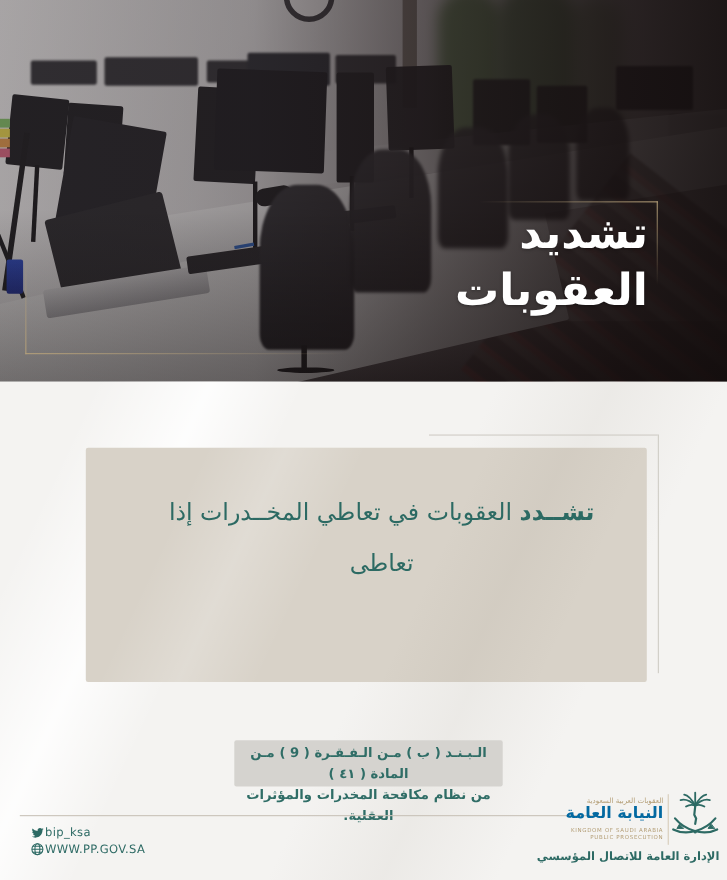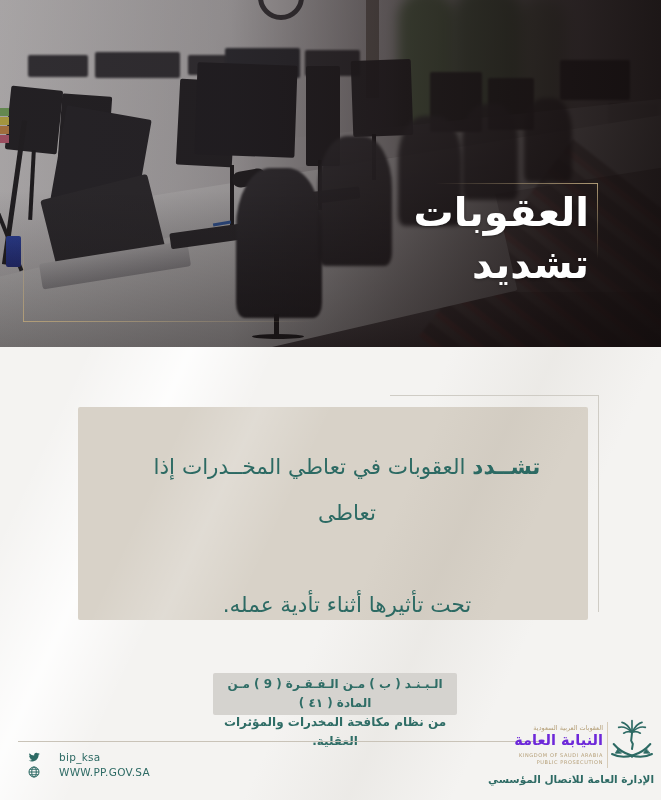--- a/index.html
+++ b/index.html
@@ -76,30 +76,30 @@
   .quote-text { position:relative; z-index:1; direction:rtl; text-align:center; color:#2c6a63;
     font-size:21.5px; line-height:46px; padding:37px 26px 0 26px; font-weight:500; }
   .quote-text .lead { font-weight:800; }
 
   .cite-box { position:absolute; left:213px; top:673px; width:244px; height:42px; background:#d5d3cf;
     border-radius:2px; direction:rtl; text-align:center; color:#2f6d66; font-size:12px;
     line-height:19px; padding-top:2px; font-weight:600; }
 
   
   .sep { position:absolute; left:18px; top:741px; width:525px; height:1px; background:#c9c3b8; }
-  .social-row { position:absolute; left:28px; display:flex; gap:19px;
+  .social-row { position:absolute; left:28px; display:flex; gap:1px;
     color:#2d6a64; font-size:10.5px; letter-spacing:.3px; }
   .social-row.tw { top:751px; }
   .social-row.web { top:766px; }
   .social-row svg { display:block; }
 
   .logo-kingdom-ar { position:absolute; right:58px; top:724px; direction:rtl; text-align:right;
     color:#b49e76; font-size:6.5px; line-height:8px; }
   .logo-org-ar { position:absolute; right:58px; top:731px; direction:rtl; text-align:right;
-    color:#6d28d9; font-size:14.5px; font-weight:800; line-height:19px; }
+    color:#0369a1; font-size:14.5px; font-weight:800; line-height:19px; }
   .logo-en { position:absolute; right:58px; text-align:right; color:#b49e76; font-size:5px;
     letter-spacing:.6px; line-height:6px; }
   .logo-en.l1 { top:752px; }
   .logo-en.l2 { top:759px; }
   .logo-divider { position:absolute; right:53px; top:722px; width:1px; height:46px; background:rgba(180,158,118,.45); }
   .emblem { position:absolute; right:3px; top:719px; width:52px; height:50px; }
   .logo-department { position:absolute; right:7px; top:773px; direction:rtl; text-align:center;
     color:#2d6a64; font-size:10.5px; font-weight:600; }
 </style>
 </head>
@@ -170,35 +170,34 @@
     <div class="chair" style="left:524px;top:98px;width:48px;height:84px;filter:blur(2px);opacity:.8;"></div>
 
     <div class="photo-overlay"></div>
 
     <div class="gold top"></div>
     <div class="gold right"></div>
     <div class="gold bottom"></div>
     <div class="gold left"></div>
 
     <div class="hero-title">
+      <div>تشديد</div>
       <div>العقوبات</div>
-      <div>تشديد</div>
     </div>
   </div>
 
   <div class="lower"></div>
 
   <div class="quote-frame-top"></div>
   <div class="quote-frame-right"></div>
 
   <div class="quote-box">
     <div class="quote-text">
       <span class="lead">تشــدد</span><span> العقوبات في تعاطي المخــدرات إذا تعاطى</span><br>
       <br>
-      <span>تحت تأثيرها أثناء تأدية عمله.</span>
     </div>
   </div>
 
   <div class="cite-box">
     <div>الـبـنـد ( ب ) مـن الـفـقـرة ( 9 ) مـن المادة ( ٤١ )</div>
     <div>من نظام مكافحة المخدرات والمؤثرات العقلية.</div>
   </div>
 
   <div class="sep"></div>
 

